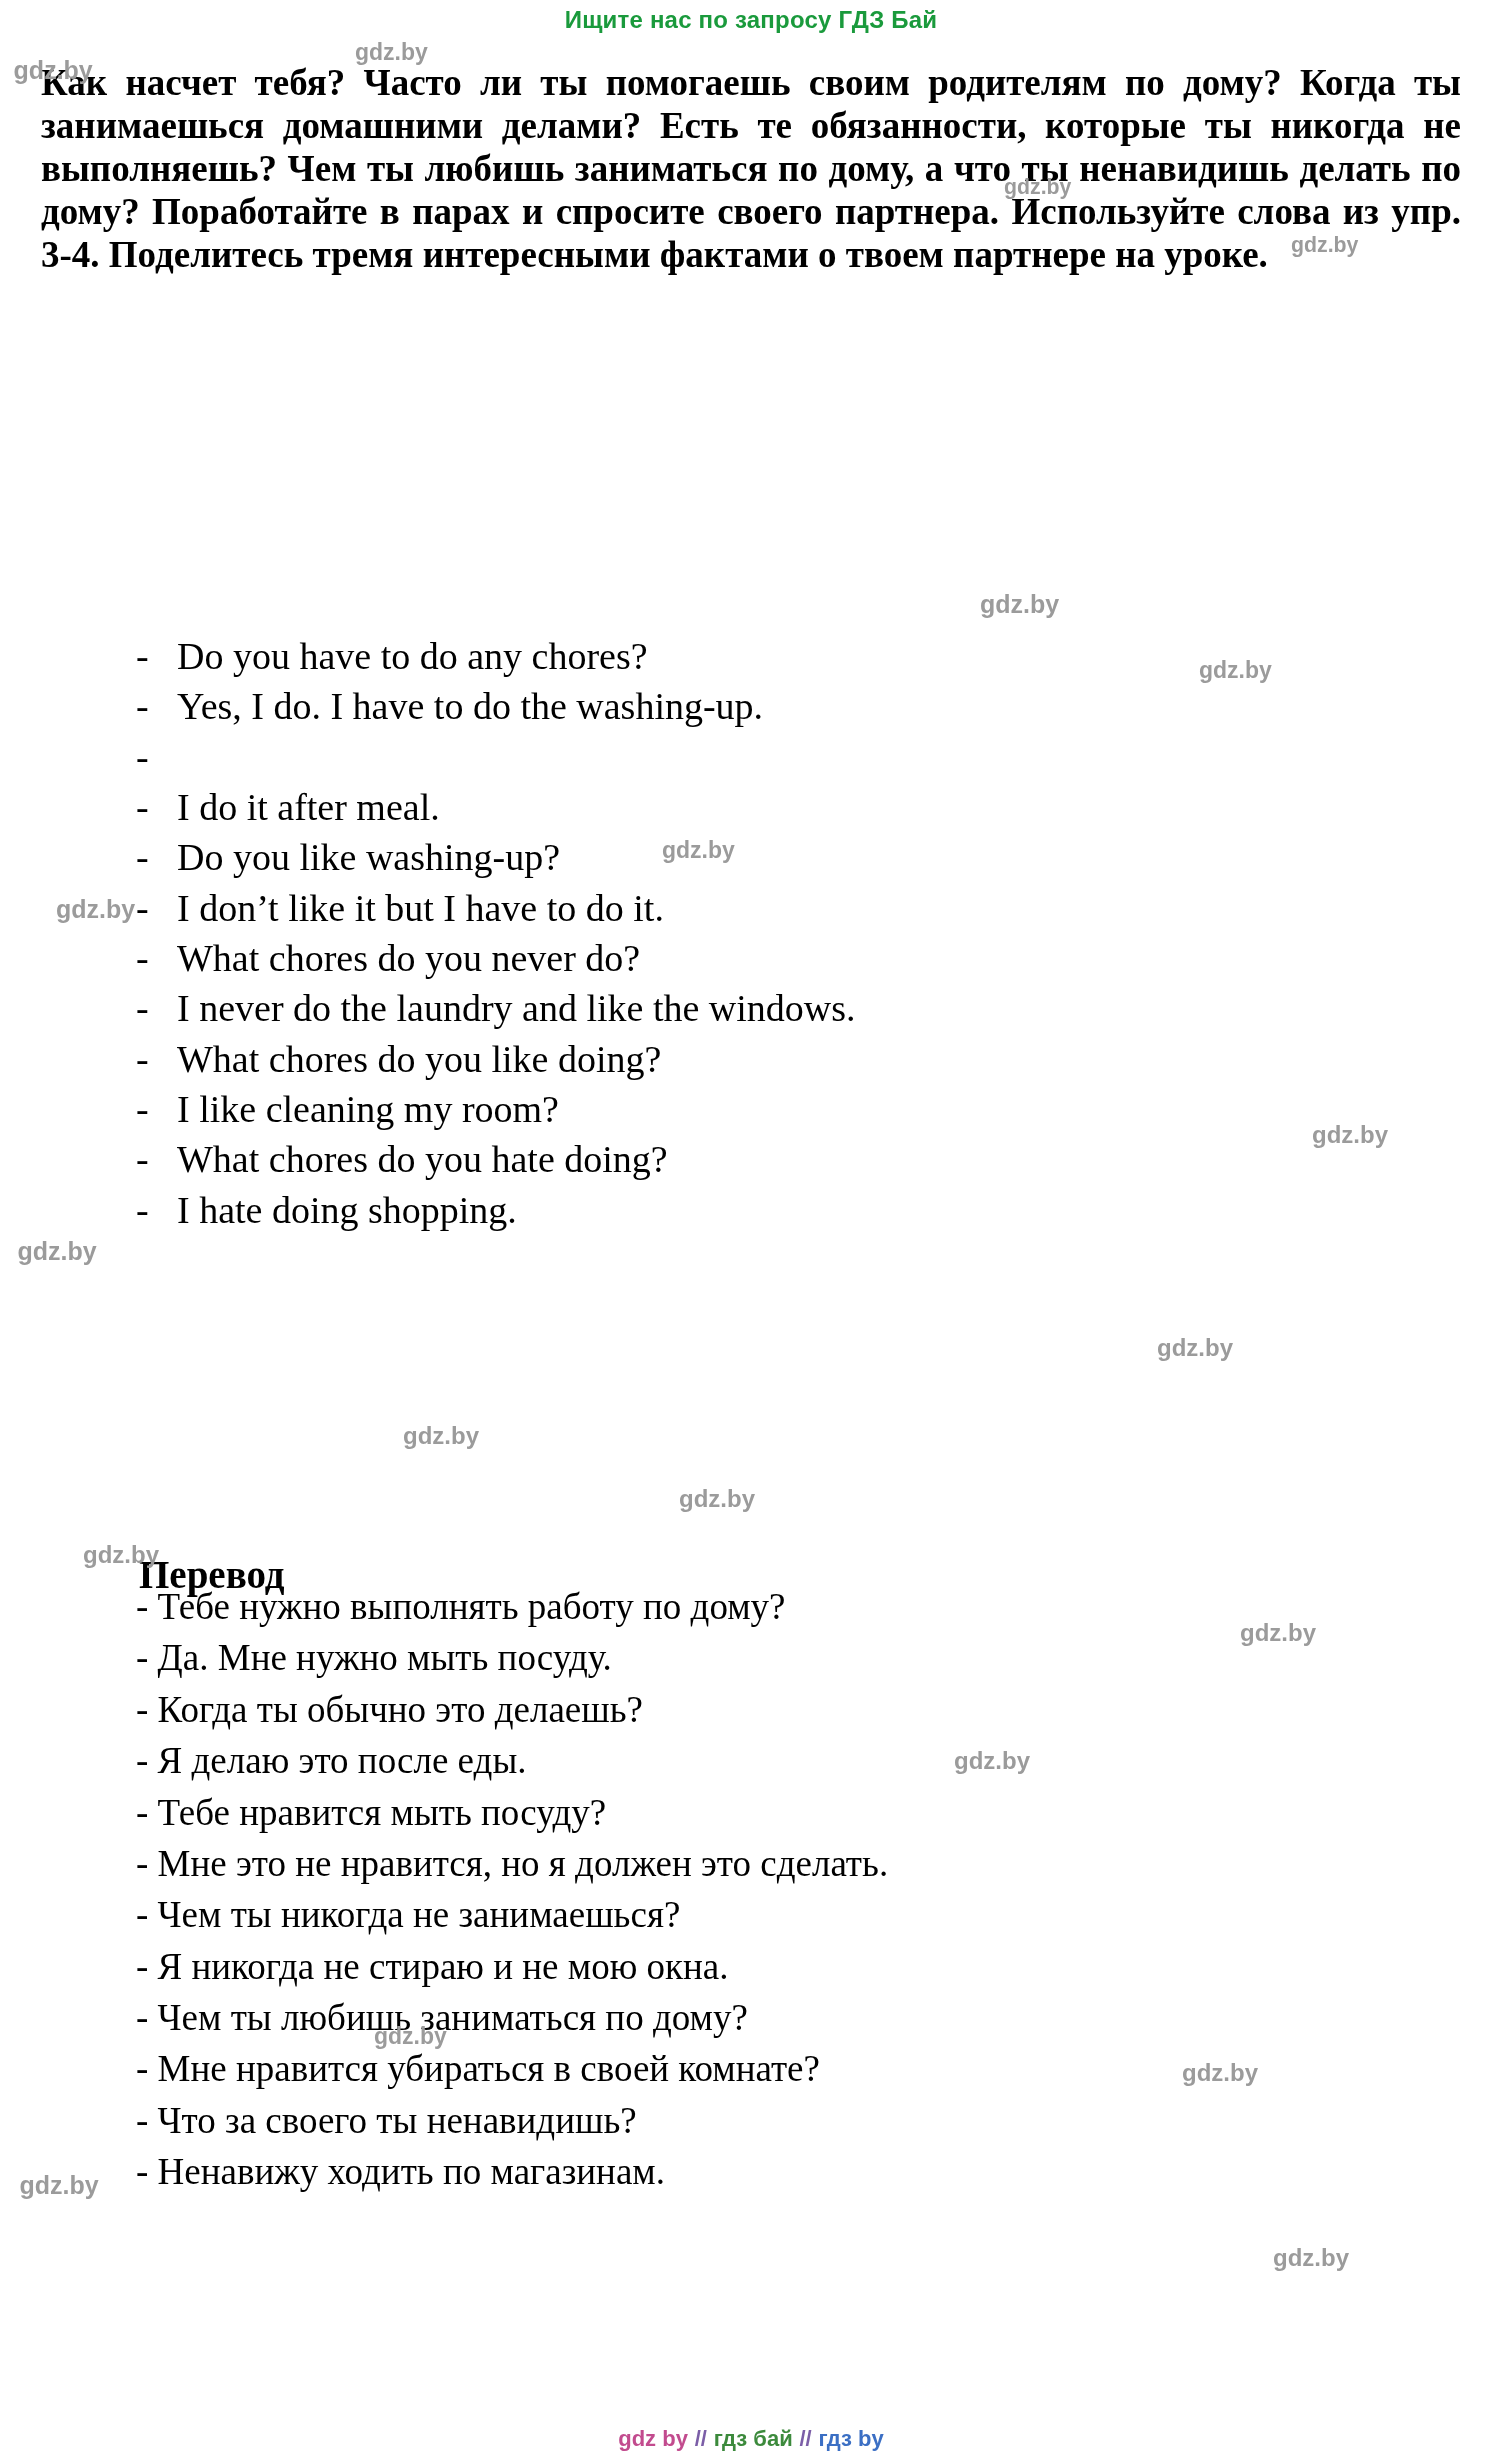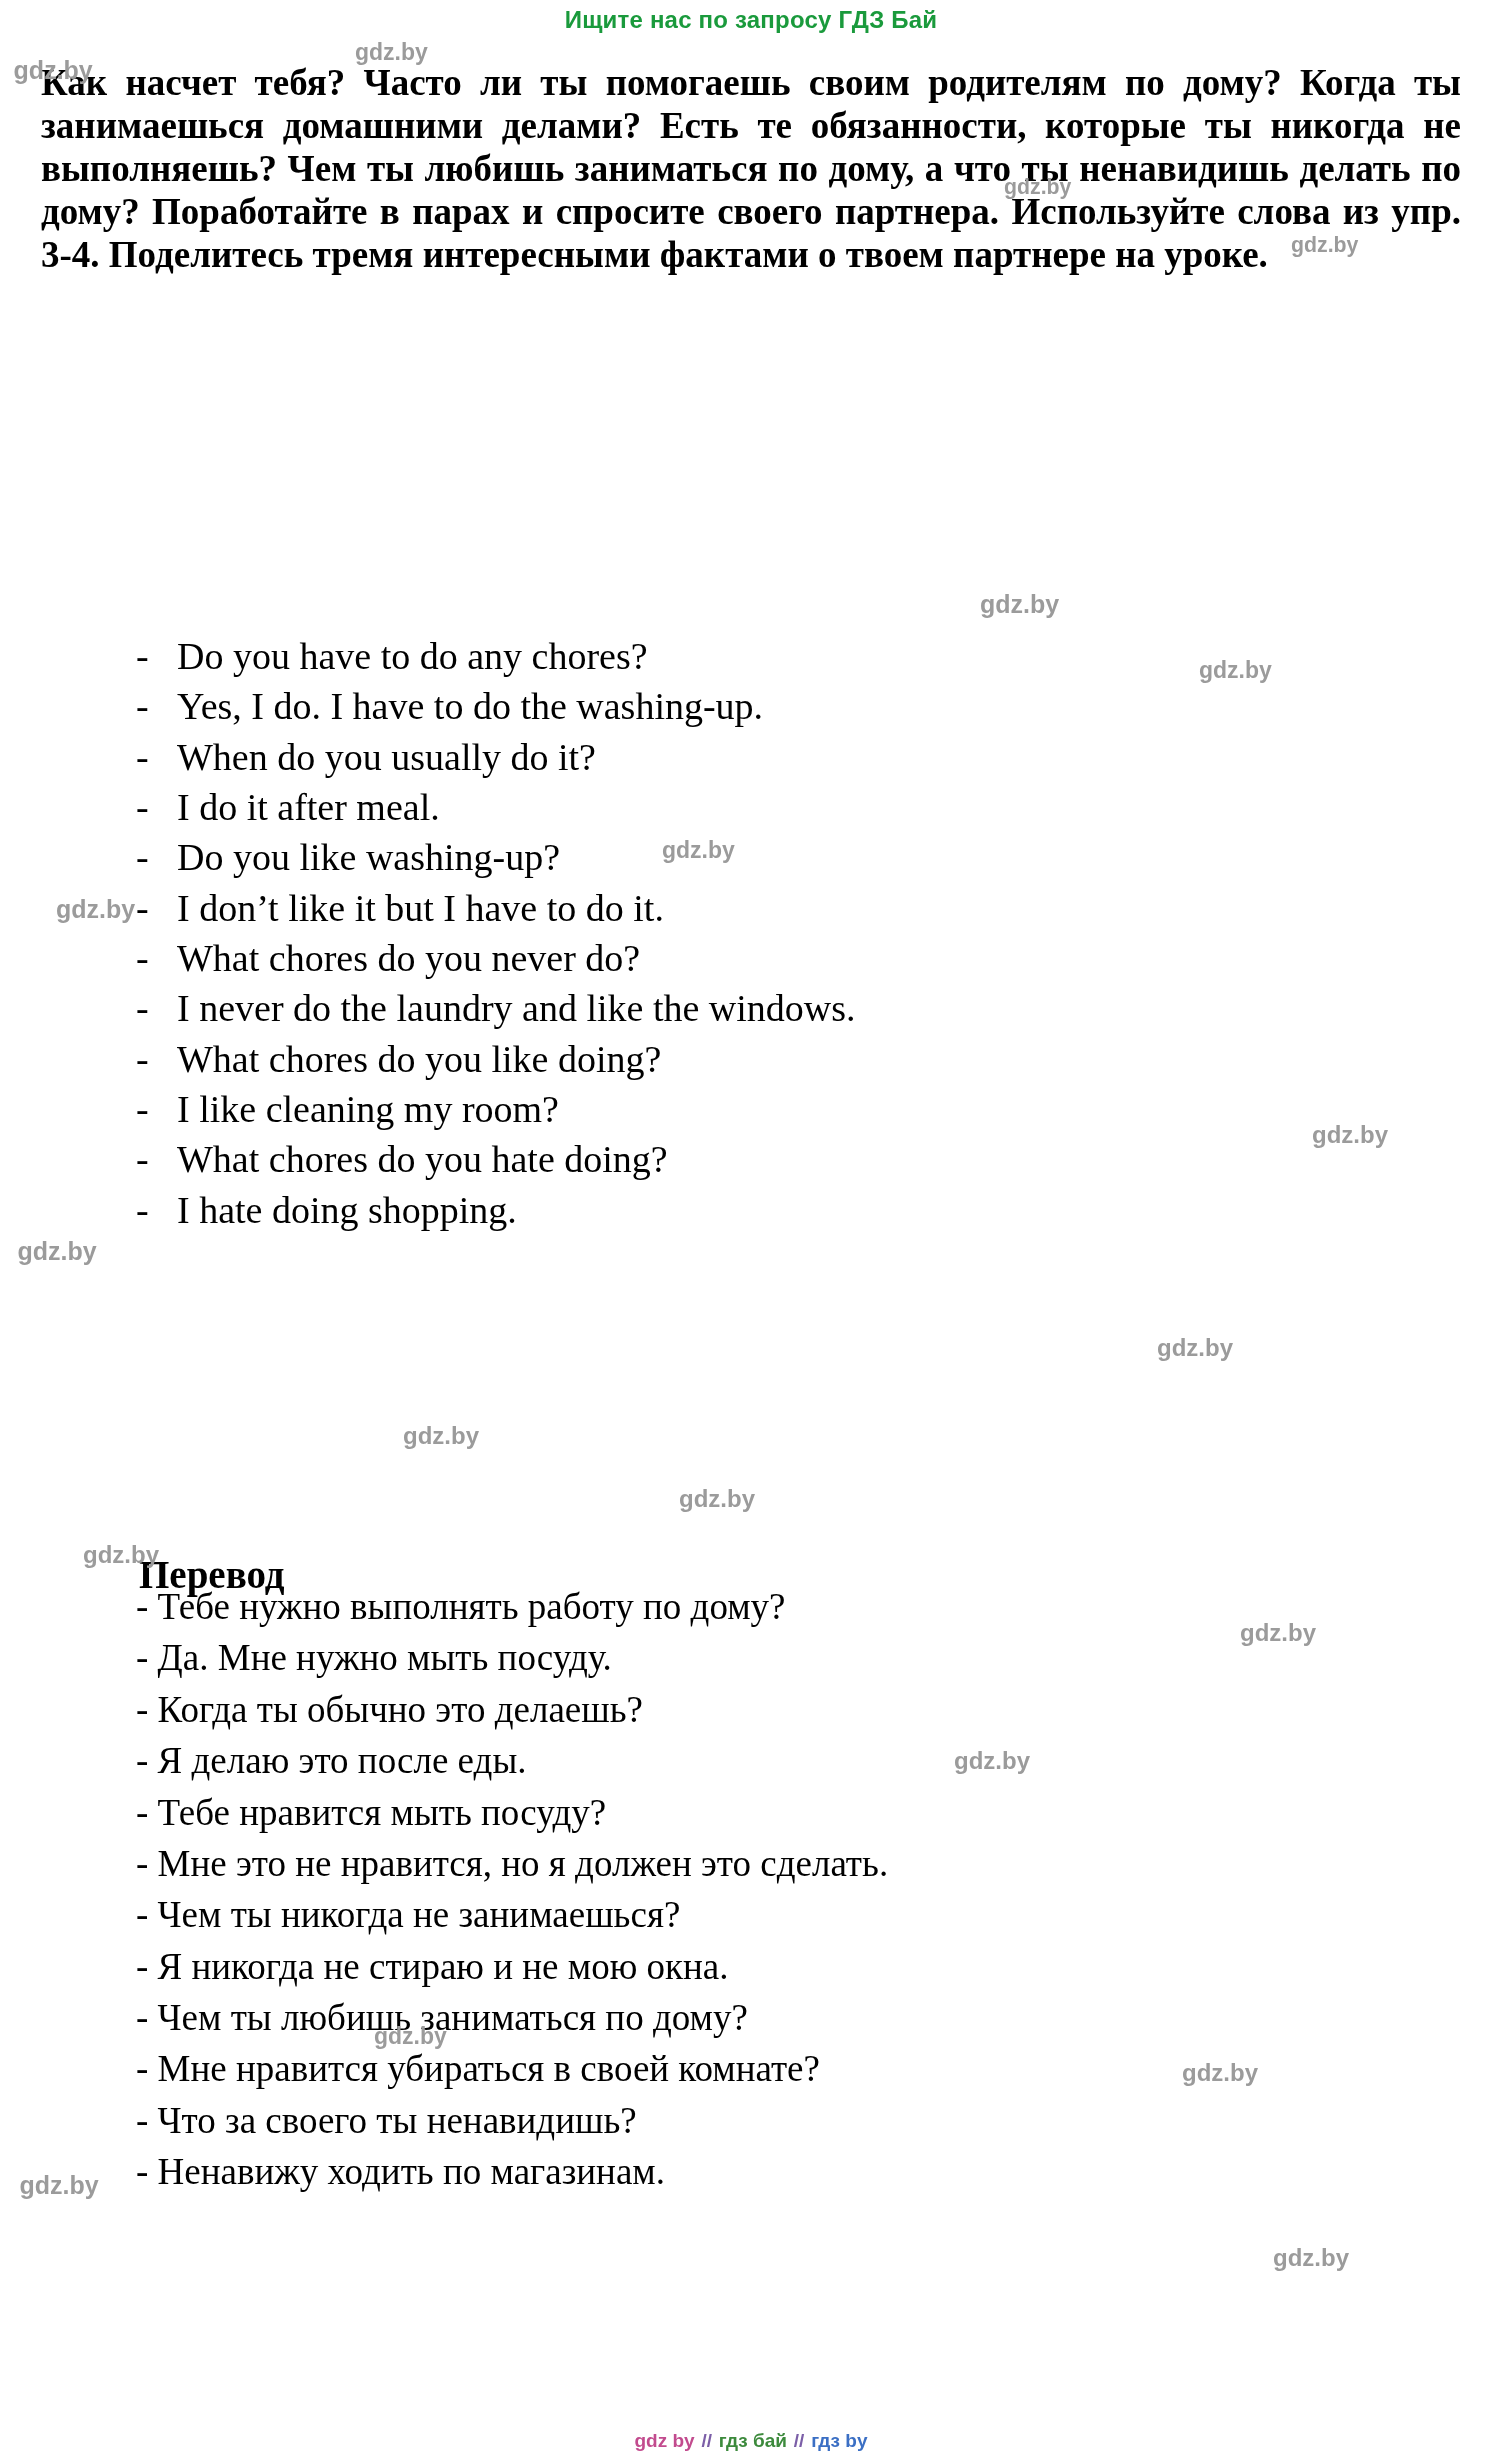--- a/index.html
+++ b/index.html
@@ -105,21 +105,21 @@
     white-space: nowrap;
   }
   
   .bottom-strip {
     position: absolute;
     bottom: 9.7px;
     left: 0;
     width: 100%;
     text-align: center;
     font-family: "Liberation Sans", sans-serif;
-    font-size: 19px;
+    font-size: 22px;
     font-weight: bold;
   }
   .bottom-strip .b1 { color: #c24b8e; }
   .bottom-strip .sep { color: #7b5ea7; padding: 0 6.8px; }
   .bottom-strip .b2 { color: #3c8a3c; }
   .bottom-strip .b3 { color: #3b6fc4; }
 </style>
 </head>
 <body>
 
@@ -135,21 +135,20 @@
     <div class="line">
         <span class="dash">-</span>
         <span>Do you have to do any chores?</span>
       </div>
     <div class="line">
         <span class="dash">-</span>
         <span>Yes, I do. I have to do the washing-up.</span>
       </div>
     <div class="line">
         <span class="dash">-</span>
-        <span>When do you usually do it?</span>
       </div>
     <div class="line">
         <span class="dash">-</span>
         <span>I do it after meal.</span>
       </div>
     <div class="line">
         <span class="dash">-</span>
         <span>Do you like washing-up?</span>
       </div>
     <div class="line">

